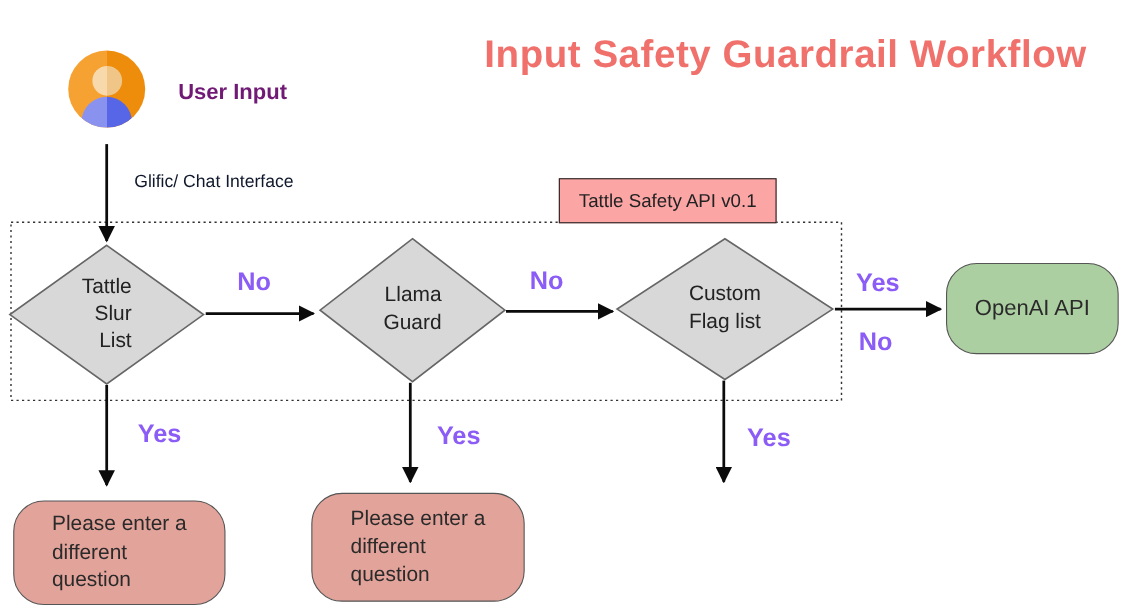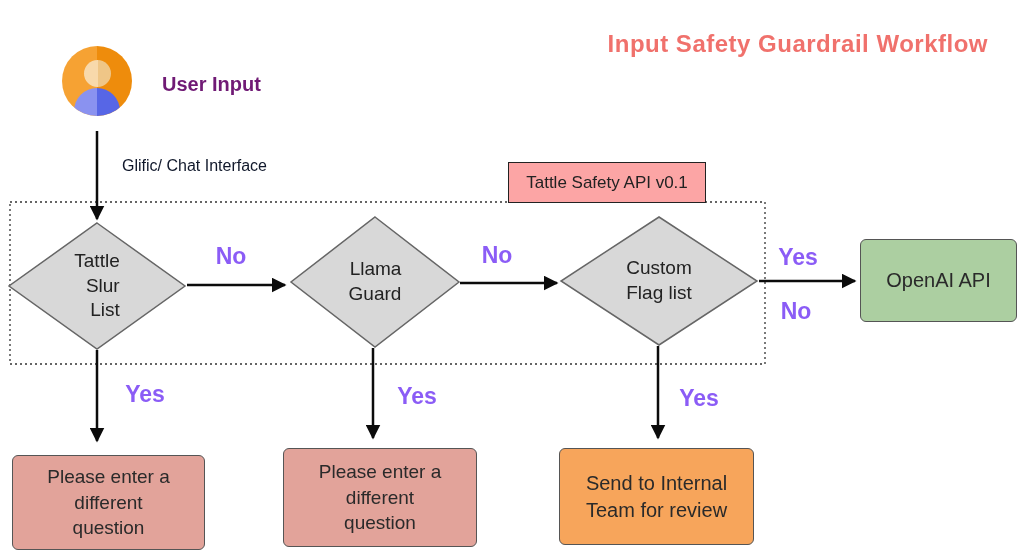--- a/index.html
+++ b/index.html
@@ -12,21 +12,21 @@
   }
   *{box-sizing:border-box;margin:0;padding:0;}
   html,body{background:#ffffff;}
   body{font-family:"Liberation Sans","DejaVu Sans",sans-serif;color:var(--text);}
   .canvas{position:relative;width:1024px;height:558px;background:#ffffff;overflow:hidden;}
 
   .layer{position:absolute;left:0;top:0;width:1024px;height:558px;}
   svg.layer{z-index:1;}
   .overlay{z-index:2;}
 
-  .page-title{position:absolute;top:30px;right:36px;font-size:24px;font-weight:600;
+  .page-title{position:absolute;top:30px;right:36px;font-size:35px;font-weight:600;
     letter-spacing:.5px;color:var(--title);white-space:nowrap;}
 
   
   .avatar{position:absolute;left:62px;top:46px;width:70px;height:70px;border-radius:50%;
     overflow:hidden;background:linear-gradient(90deg,var(--avatar-orange-left) 50%,var(--avatar-orange-right) 50%);}
   .avatar .head{position:absolute;left:21.5px;top:14px;width:27px;height:27px;border-radius:50%;
     background:linear-gradient(90deg,var(--avatar-skin-left) 50%,var(--avatar-skin-right) 50%);}
   .avatar .torso{position:absolute;left:12px;top:42px;width:46px;height:34px;
     border-radius:23px 23px 0 0;
     background:linear-gradient(90deg,var(--avatar-body-left) 50%,var(--avatar-body-right) 50%);}
@@ -40,22 +40,22 @@
 
   .diamond-label{position:absolute;display:flex;align-items:center;justify-content:center;
     text-align:right;font-size:19px;line-height:1.3;white-space:pre-line;color:#222;z-index:3;}
   .dl-1{left:37px;top:246px;width:120px;height:80px;}
   .dl-2{left:310px;top:254px;width:130px;height:56px;}
   .dl-3{left:584px;top:253px;width:150px;height:56px;}
 
   .edge-label{position:absolute;transform:translate(-50%,-50%);font-size:23px;font-weight:600;
     color:#8b5cf6;white-space:nowrap;z-index:3;}
 
-  .node{position:absolute;display:flex;align-items:center;justify-content:center;text-align:center;
-    border:1.6px solid var(--node-stroke);border-radius:6px;font-size:19px;line-height:1.35;
+  .node{position:absolute;display:flex;align-items:center;justify-content:center;
+    border:1.6px solid var(--node-stroke);border-radius:28px;font-size:19px;line-height:1.35;
     white-space:pre-line;color:#2a2a2a;z-index:2;}
   .node-openai{left:860px;top:239px;width:157px;height:83px;background:var(--green-fill);font-size:20px;}
   .node-outcome-1{left:12px;top:455px;width:193px;height:95px;background:var(--pink-fill);}
   .node-outcome-2{left:283px;top:448px;width:194px;height:99px;background:var(--pink-fill);}
   .node-review{left:559px;top:448px;width:195px;height:97px;background:var(--orange-fill);font-size:20px;}
 
   .group-rect{fill:none;stroke:#333;stroke-width:1.3;stroke-dasharray:2 3;}
   .diamond{fill:var(--diamond-fill);stroke:var(--diamond-stroke);stroke-width:1.5;}
   .arrow{stroke:var(--arrow);stroke-width:2.5;fill:none;marker-end:url(#ah);}
   .ah-path{fill:var(--arrow);}
@@ -117,17 +117,15 @@
     <div class="edge-label" style="left:417px;top:396px;">Yes</div>
     <div class="edge-label" style="left:699px;top:398px;">Yes</div>
 
     <div class="node node-openai">OpenAI API</div>
     <div class="node node-outcome-1">Please enter a
 different
 question</div>
     <div class="node node-outcome-2">Please enter a
 different
 question</div>
-    <div class="node node-review">Send to Internal
-Team for review</div>
 
   </div>
 </div>
 
 </body></html>

